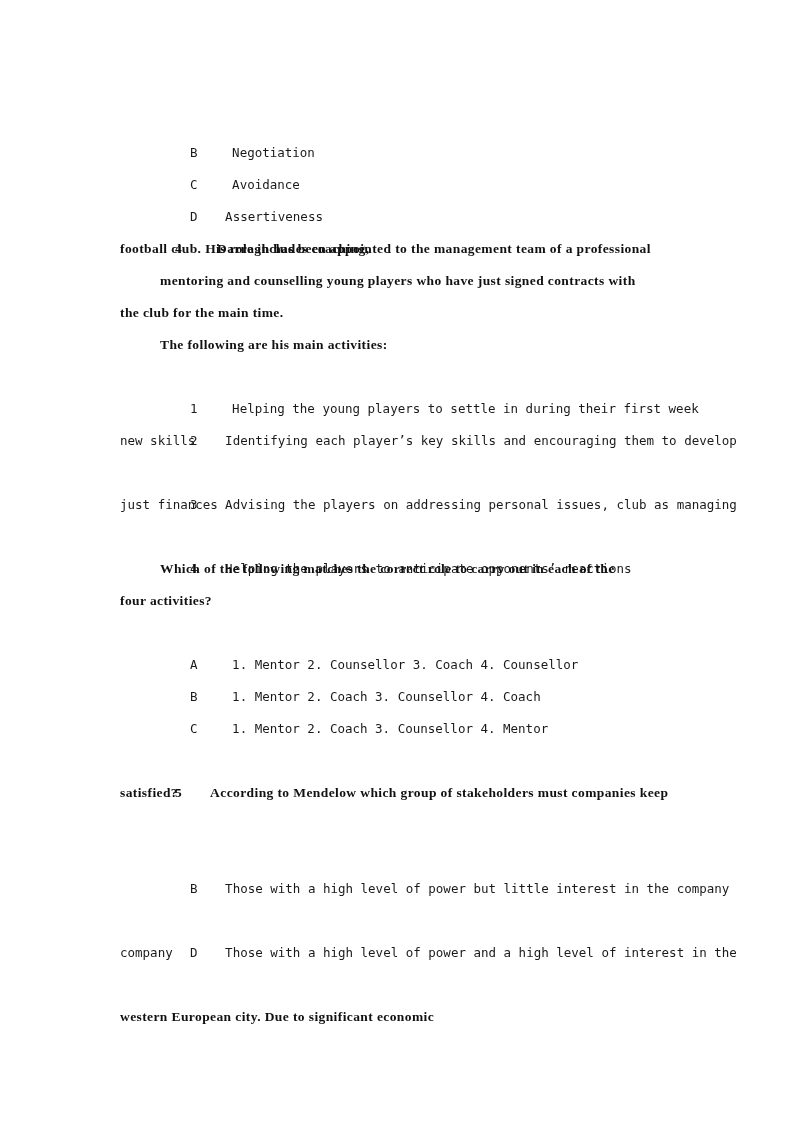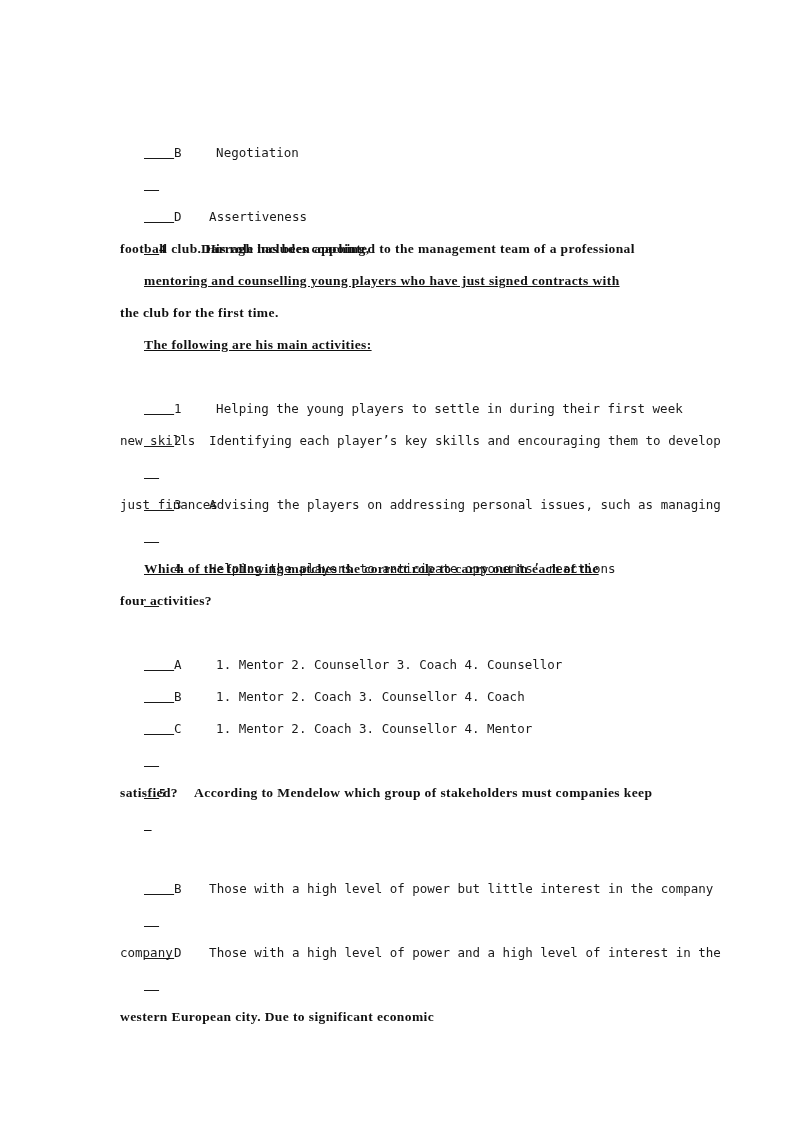--- a/index.html
+++ b/index.html
@@ -10,53 +10,56 @@
       left: 120px;
       height: 32px;
       line-height: 32px;
       font-family: "DejaVu Sans Mono", "Liberation Mono", monospace;
       font-size: 12.5px;
       color: #1a1a1a;
       white-space: pre;
       letter-spacing: 0px;
     }
     .line.bold { font-weight: bold; font-family: "Liberation Serif", "DejaVu Serif", serif; font-size: 13.5px; letter-spacing: 0.4px; color: #111; }
-    .ind { left: 144px; text-decoration: underline; }
+    .ind { left: 160px; }
     .lbl { display: inline-block; }
     .txt { display: inline-block; }
   </style>
 </head>
 <body>
 
 <div class="page">
 
   <div class="line ind" style="top:105px">
     <span class="lbl" style="width:42px">B</span><span class="txt">Negotiation</span>
   </div>
+  <div class="line ind" style="top:137px">
+    <span class="lbl" style="width:42px">C</span><span class="txt">Avoidance</span>
+  </div>
   <div class="line ind" style="top:169px">
     <span class="lbl" style="width:35px">D</span><span class="txt">Assertiveness</span>
   </div>
 
   <div class="line bold ind" style="top:201px">
     <span class="lbl" style="width:42px">4</span><span class="txt">Darragh has been appointed to the management team of a professional</span>
   </div>
   <div class="line bold" style="top:233px">football club. His role includes coaching,</div>
   <div class="line bold ind" style="top:265px">mentoring and counselling young players who have just signed contracts with</div>
-  <div class="line bold" style="top:297px">the club for the first time.</div>
+  <div class="line bold" style="top:297px">the club for the main time.</div>
   <div class="line bold ind" style="top:329px">The following are his main activities:</div>
 
   <div class="line ind" style="top:361px">
     <span class="lbl" style="width:42px">1</span><span class="txt">Helping the young players to settle in during their first week</span>
   </div>
   <div class="line ind" style="top:393px">
     <span class="lbl" style="width:35px">2</span><span class="txt">Identifying each player’s key skills and encouraging them to develop</span>
   </div>
   <div class="line" style="top:425px">new skills</div>
   <div class="line ind" style="top:457px">
-    <span class="lbl" style="width:35px">3</span><span class="txt">Advising the players on addressing personal issues, such as managing</span>
+    <span class="lbl" style="width:35px">3</span><span class="txt">Advising the players on addressing personal issues, club as managing</span>
   </div>
   <div class="line" style="top:489px">just finances</div>
   <div class="line ind" style="top:521px">
     <span class="lbl" style="width:35px">4</span><span class="txt">Helping the players to anticipate opponents’ reactions</span>
   </div>
 
   <div class="line bold ind" style="top:553px">Which of the following matches the correct role to carry out in each of the</div>
   <div class="line bold" style="top:585px">four activities?</div>
 
   <div class="line ind" style="top:617px">

